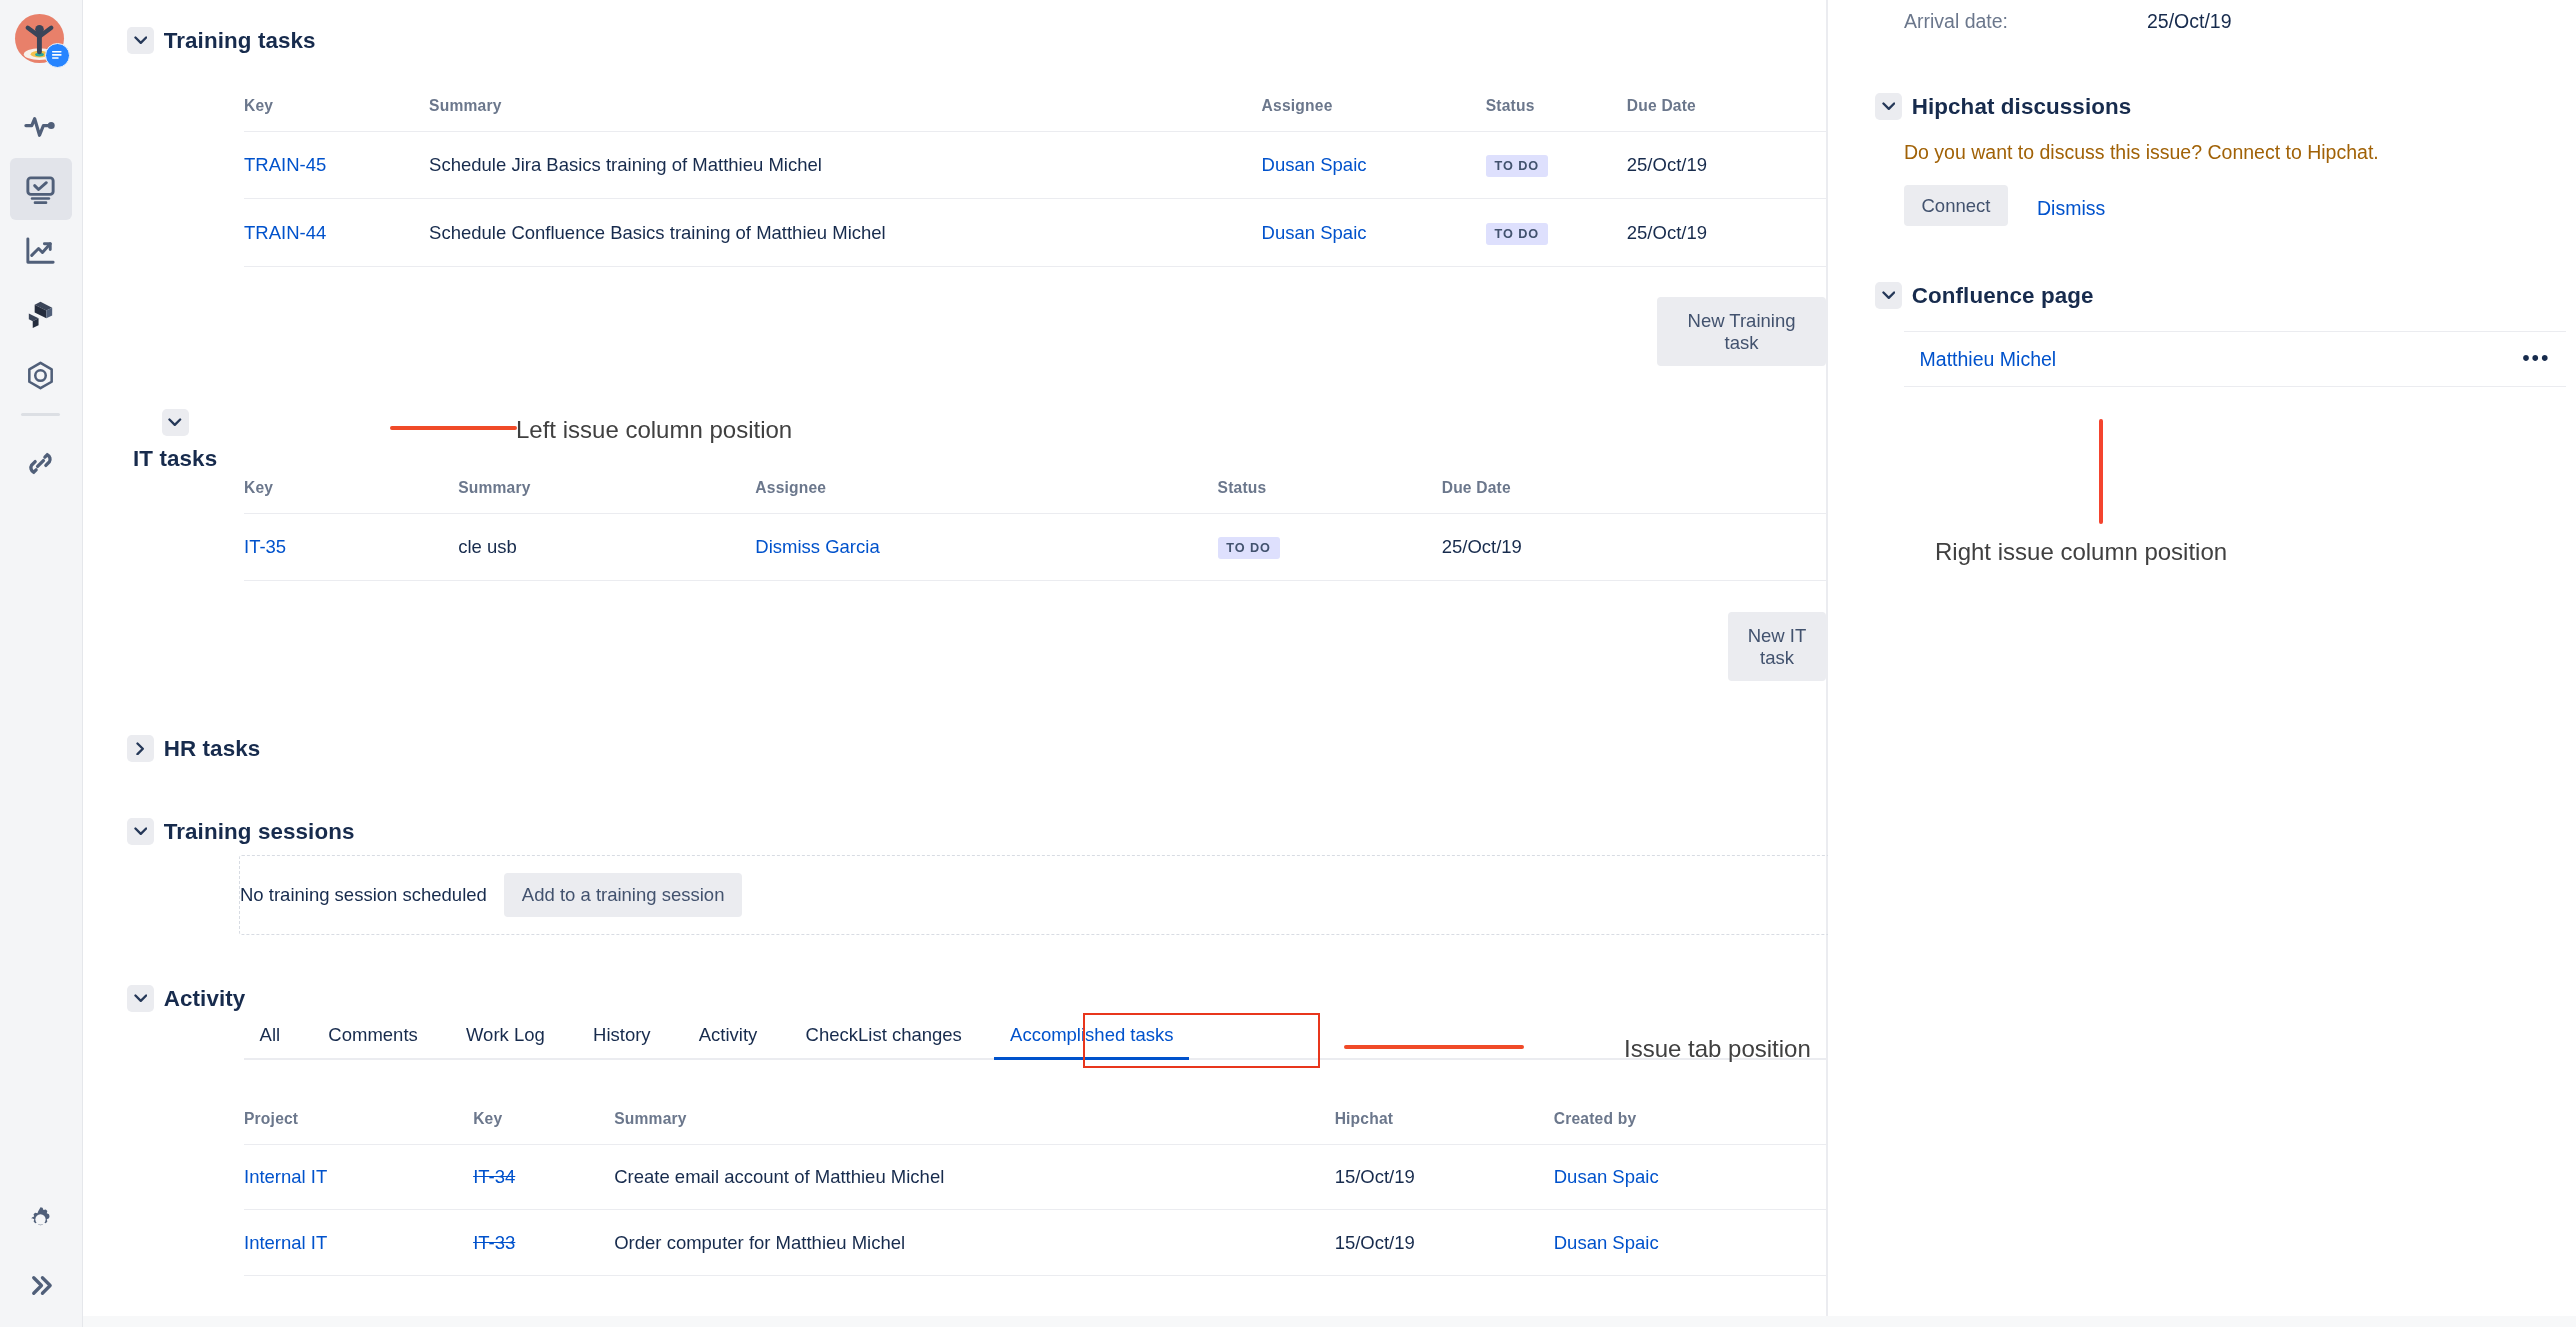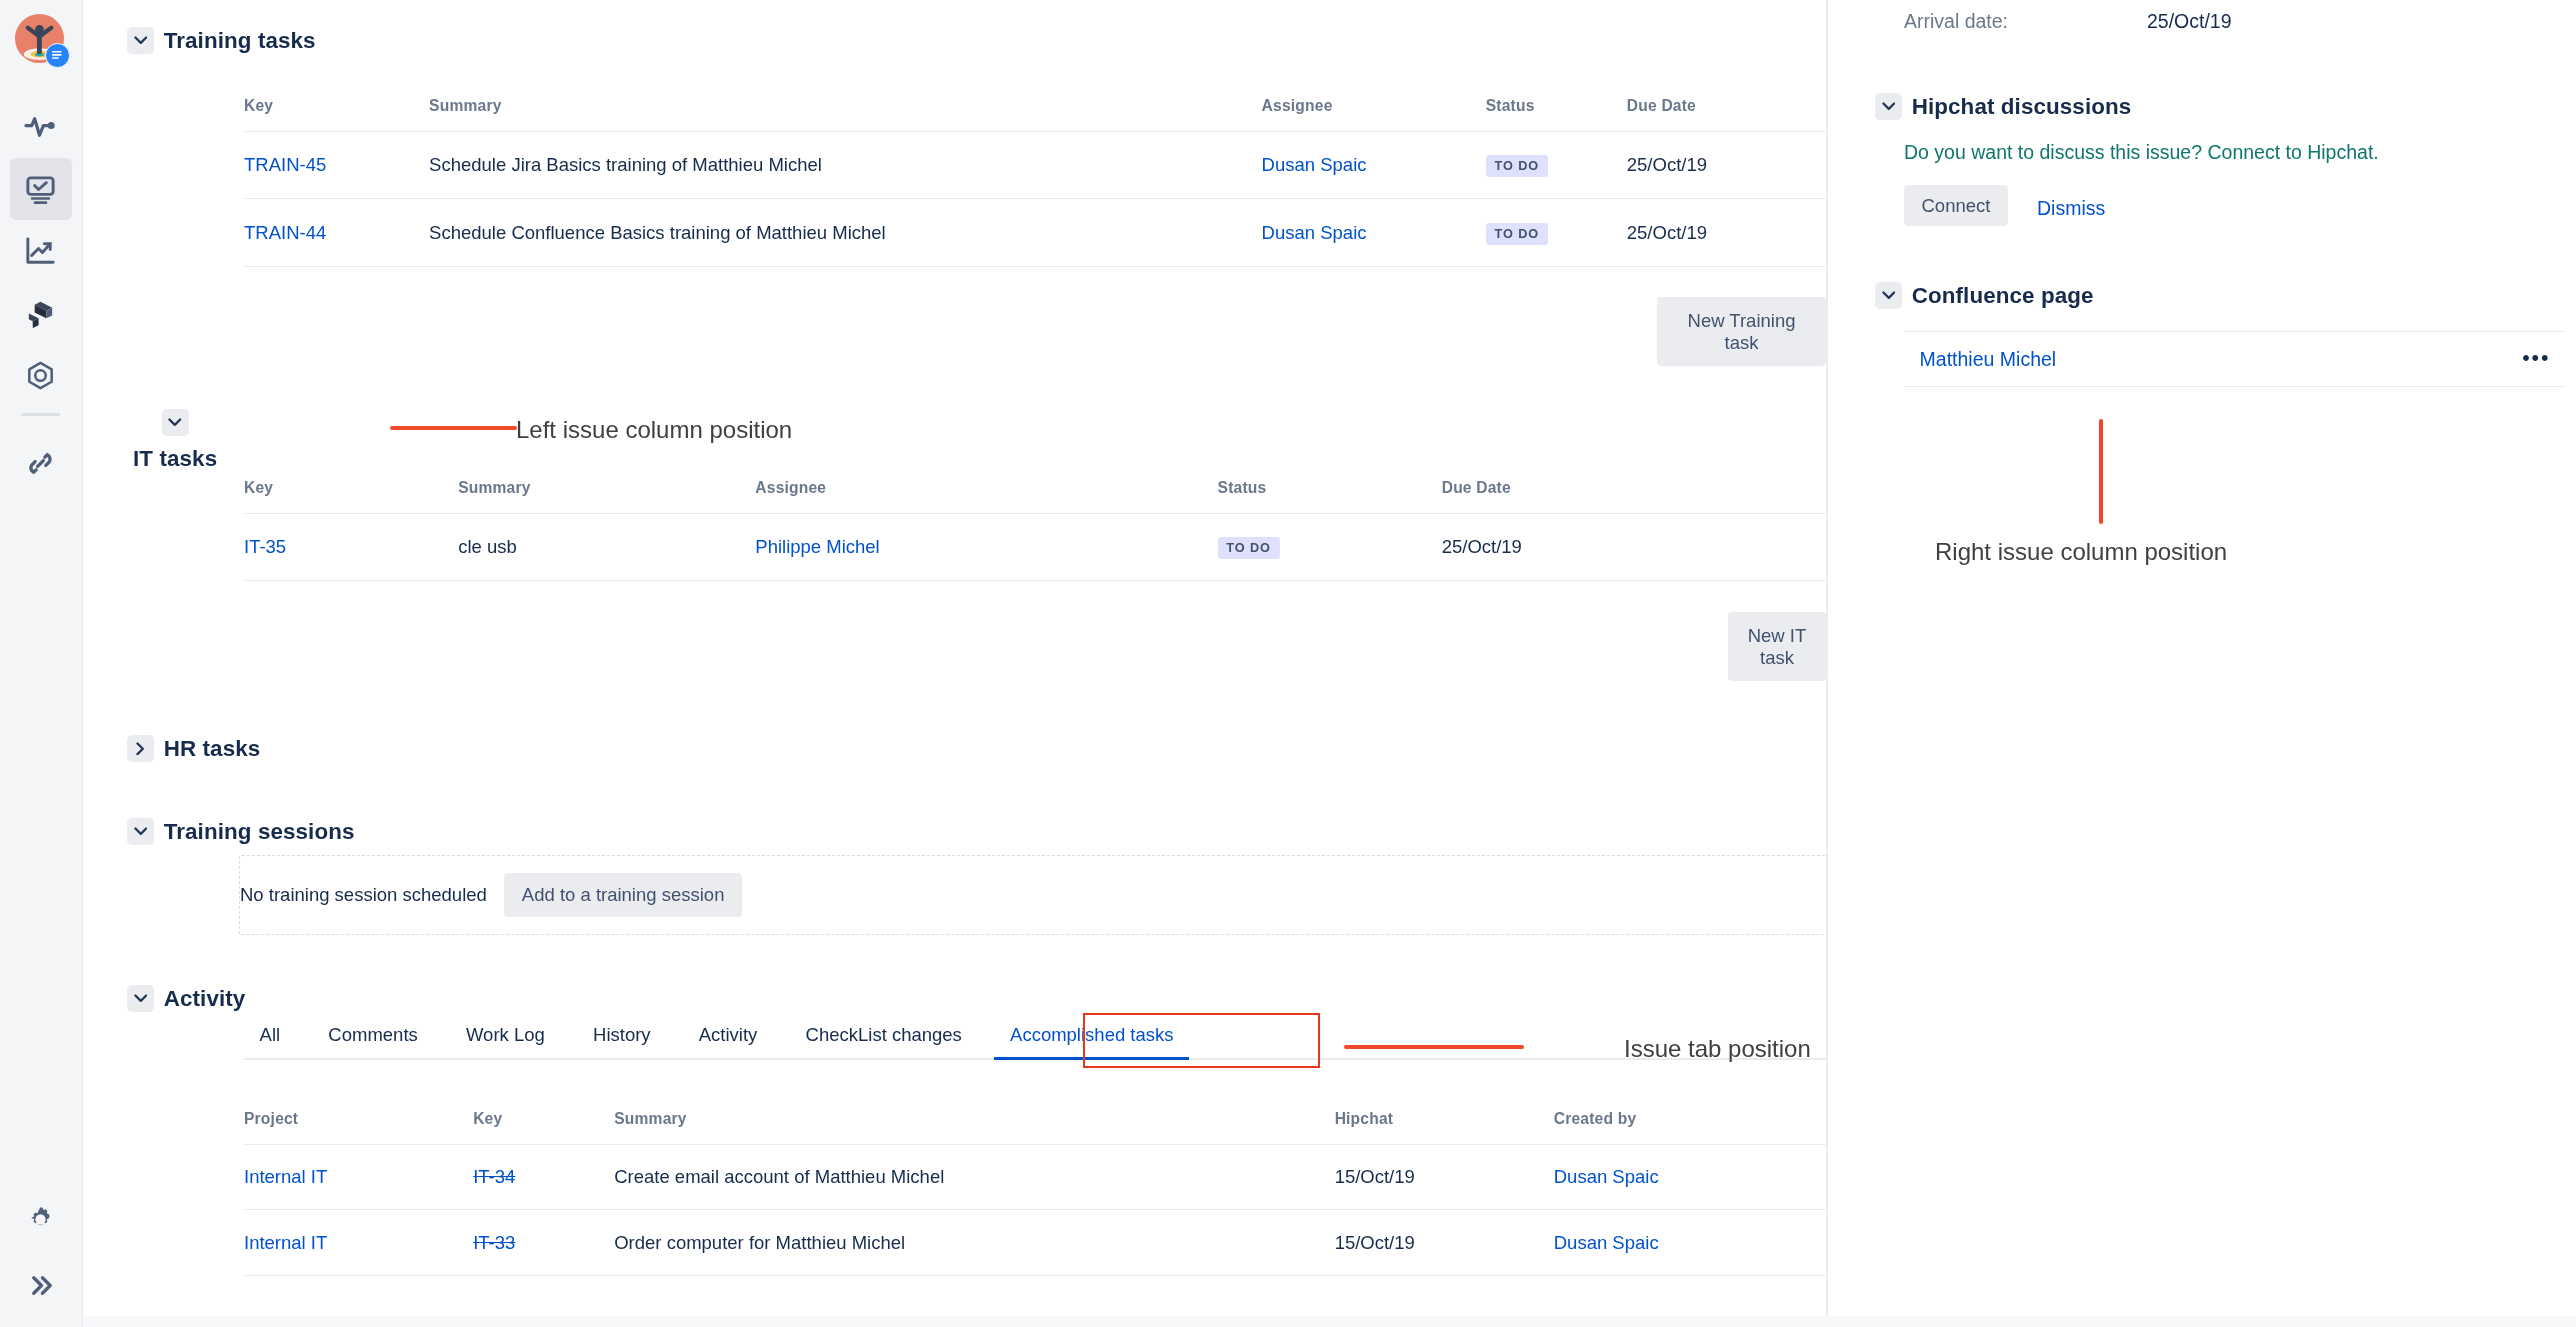--- a/index.html
+++ b/index.html
@@ -88,21 +88,21 @@
 
   
   .anno-txt{color:#404040;font-size:24px;white-space:nowrap;}
   .anno-hline{background:#F04A28;height:3.9px;border-radius:1.9px;}
   .anno-vline{background:#F4442E;width:3.9px;border-radius:1.9px;}
   .anno-box{border:2.9px solid #E8361C;box-sizing:border-box;}
 
   
   .r-label{font-size:19.5px;color:#6B778C;}
   .r-val{font-size:19.5px;color:#172B4D;}
-  .r-body{font-size:19.5px;color:#0f766e;}
+  .r-body{font-size:19.5px;color:#a16207;}
   .r-row{
     display:flex;align-items:center;justify-content:space-between;
     border-top:1.9px solid #EBECF0;border-bottom:1.9px solid #EBECF0;
     padding:15.6px 15.6px 15.6px 15.6px;
   }
   #bottom-strip{position:absolute;left:83px;top:1316px;width:2493px;height:11.7px;background:#F7F8F9;}
 </style>
 </head>
 <body>
 
@@ -295,21 +295,21 @@
         <th>Assignee</th>
         <th>Status</th>
         <th>Due Date</th>
         <th></th>
       </tr>
     </thead>
     <tbody>
       <tr>
         <td><span class="lnk">IT-35</span></td>
         <td><span>cle usb</span></td>
-        <td><span class="lnk">Philippe Michel</span></td>
+        <td><span class="lnk">Dismiss Garcia</span></td>
         <td><span class="badge-todo">TO DO</span></td>
         <td><span>25/Oct/19</span></td>
         <td><span class="dots">•••</span></td>
       </tr>
     </tbody>
   </table>
 
   <button class="btn-subtle" style="position:absolute;left:1645px;top:612px;">New IT task</button>
 
   <div style="position:absolute;left:44px;top:735px;" class="sect-head">

